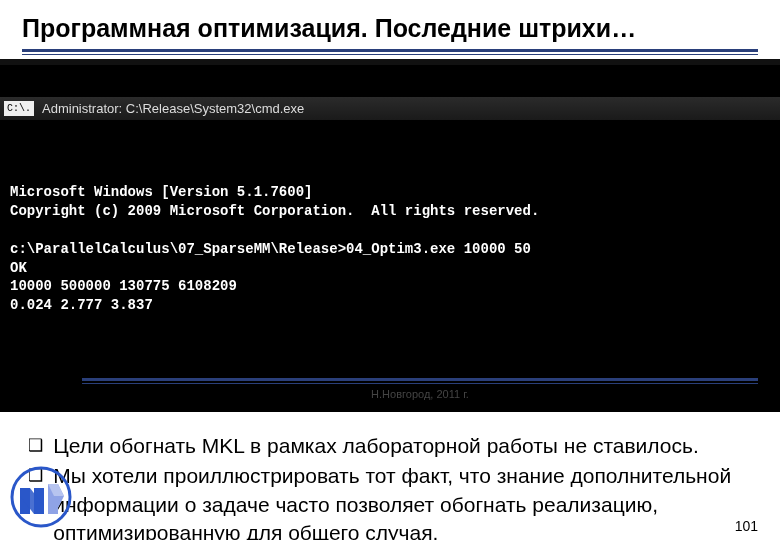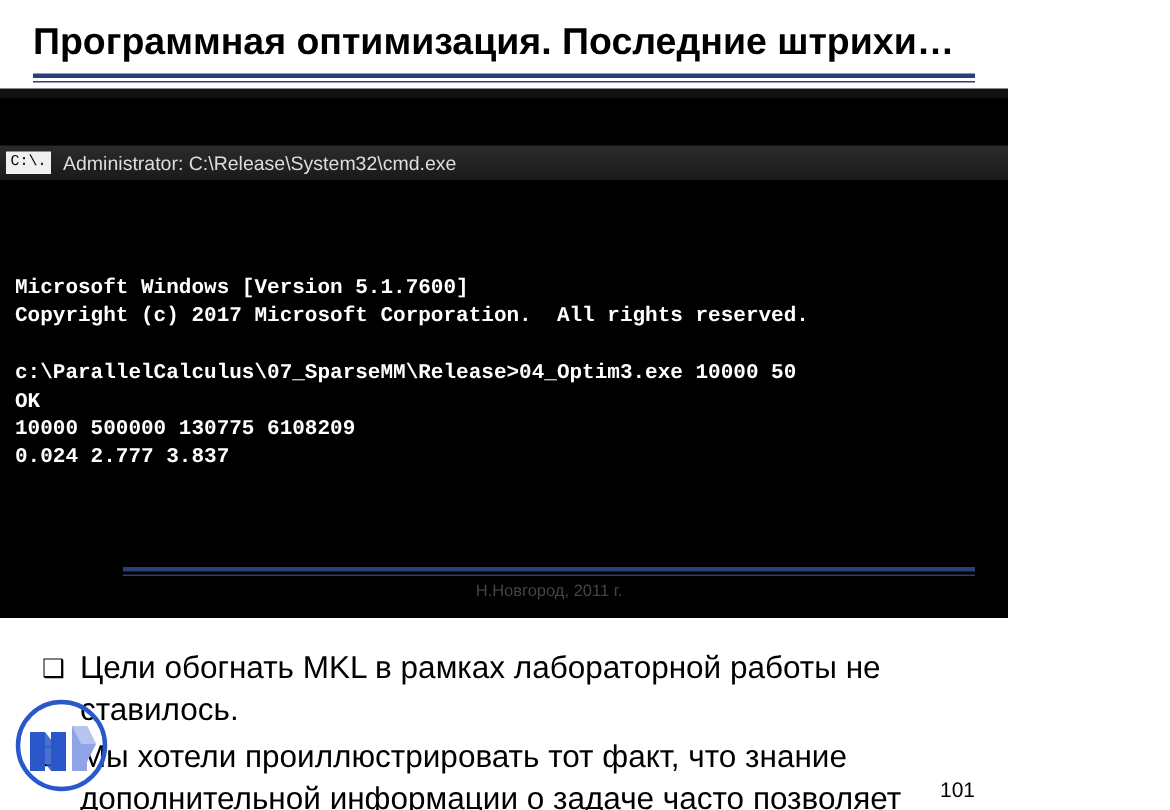--- a/index.html
+++ b/index.html
@@ -5,21 +5,21 @@
   * { margin: 0; padding: 0; box-sizing: border-box; }
   body {
     width: 780px;
     height: 540px;
     background: #fff;
     font-family: Arial, sans-serif;
     position: relative;
     overflow: hidden;
   }
   .slide {
-    width: 672px;
+    width: 780px;
     height: 540px;
     position: relative;
     padding: 14px 22px 0 22px;
   }
   .title {
     font-size: 25px;
     font-weight: bold;
     color: #000;
     margin-bottom: 6px;
   }
@@ -133,21 +133,21 @@
   <div class="title-underline"></div>
 
   <div class="terminal-wrap">
     <div class="terminal">
       <div class="term-titlebar">
         <span class="term-icon">C:\.</span>
         <span>Administrator: C:\Release\System32\cmd.exe</span>
       </div>
       <div class="term-body">
 <span>Microsoft Windows [Version 5.1.7600]</span>
-<span>Copyright (c) 2017 Microsoft Corporation.  All rights reserved.</span>
+<span>Copyright (c) 2009 Microsoft Corporation.  All rights reserved.</span>
 <span></span>
 <span>c:\ParallelCalculus\07_SparseMM\Release&gt;04_Optim3.exe 10000 50</span>
 <span>OK</span>
 <span>10000 500000 130775 6108209</span>
 <span>0.024 2.777 3.837</span>
       </div>
     </div>
   </div>
 
   <div class="bullets">

